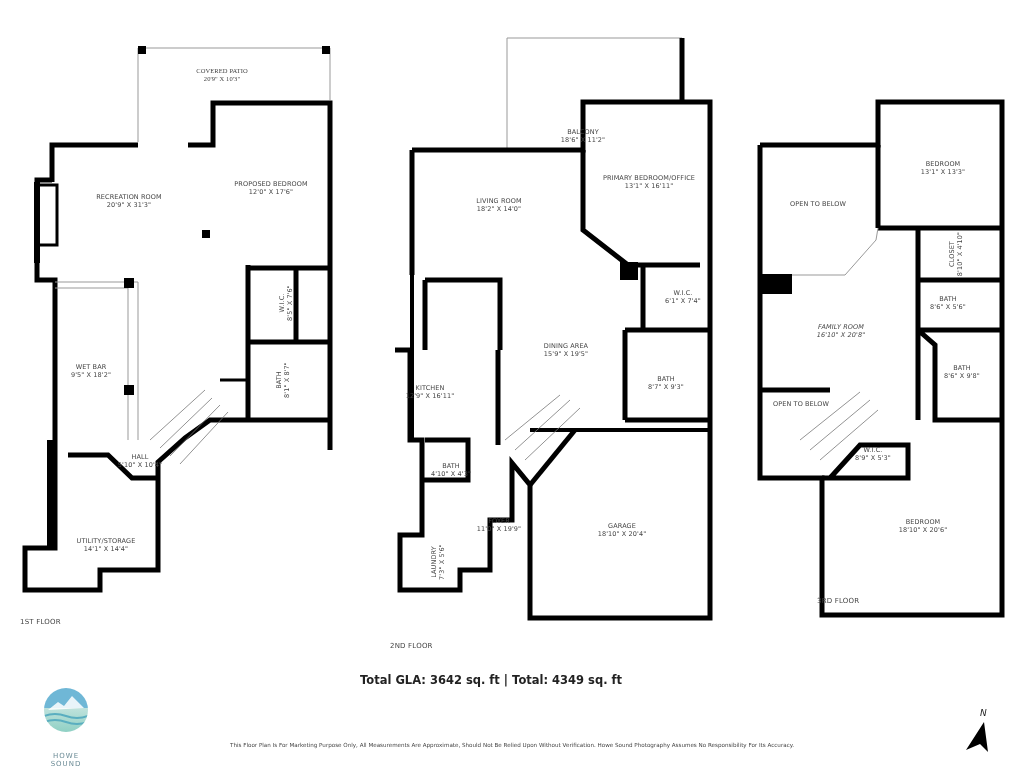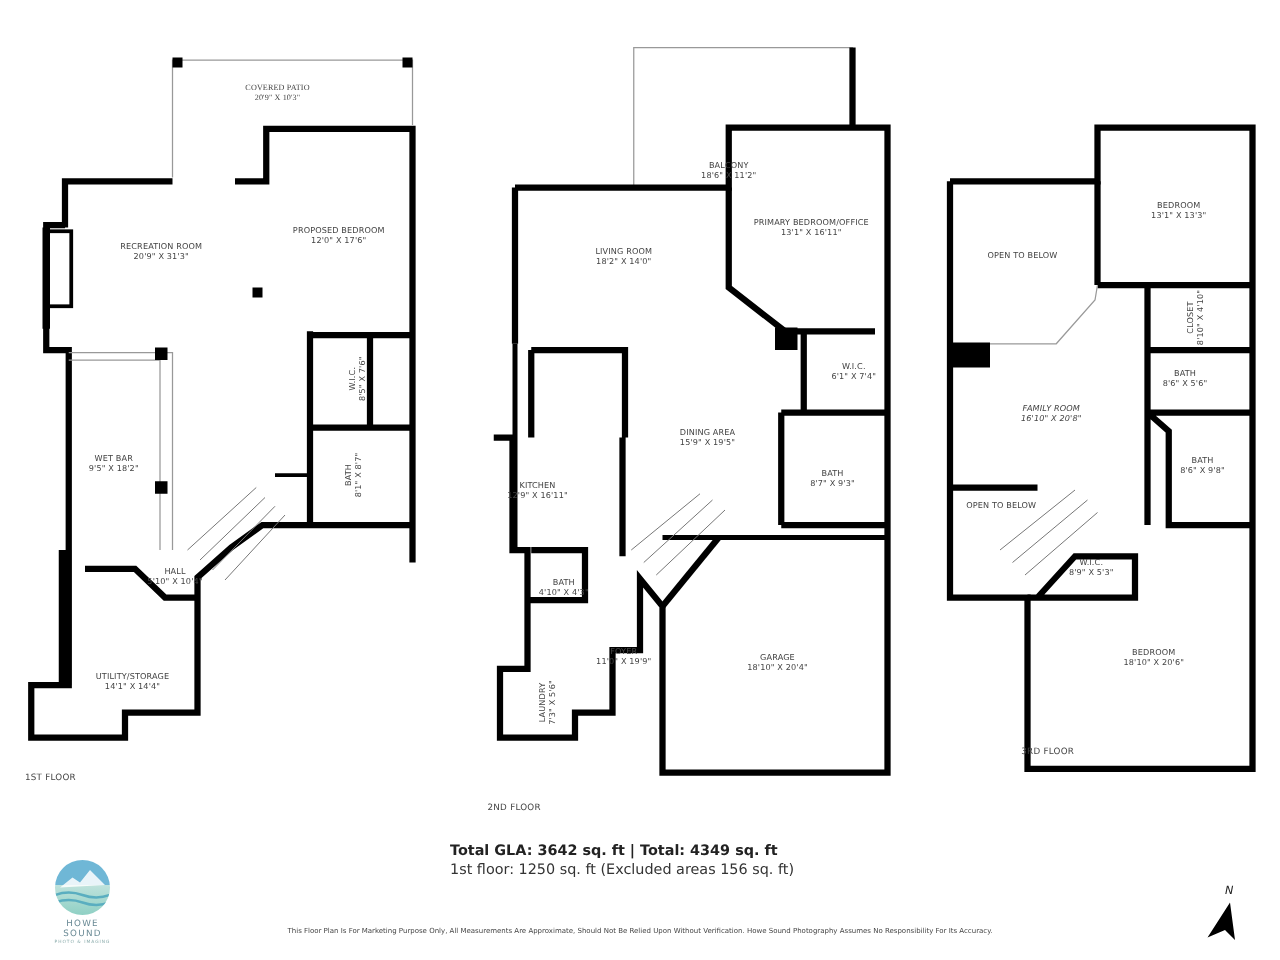--- a/index.html
+++ b/index.html
@@ -8,21 +8,21 @@
   .lbl{position:absolute;text-align:center;font-size:6.5px;line-height:8px;color:#444;white-space:nowrap;transform:translateX(-50%);letter-spacing:0.1px;}
   .lbl .nm,.lbl .dm{display:block;}
   .lbl.rot{transform:translate(-50%,-50%) rotate(-90deg);}
   .floor-tag{position:absolute;font-size:7px;color:#444;letter-spacing:0.2px;}
   .summary{position:absolute;left:360px;top:673px;width:300px;text-align:left;}
   .summary .total{font-family:"DejaVu Sans",sans-serif;font-weight:bold;font-size:11.5px;color:#222;line-height:15px;}
   .summary .line{font-size:11.5px;color:#333;line-height:15px;}
   .disclaimer{position:absolute;left:0;width:1024px;top:742px;text-align:center;font-size:5.6px;color:#444;}
   .logo{position:absolute;left:36px;top:688px;width:60px;text-align:center;}
   .logo .circle{width:44px;height:44px;margin:0 auto;border-radius:50%;background:linear-gradient(#6fb7d6 0%,#6fb7d6 45%,#bfe2dc 46%,#8fd0c4 100%);position:relative;overflow:hidden;}
-  .logo .brand{font-size:7px;letter-spacing:1px;color:#6a8a95;margin-top:3px;}
+  .logo .brand{font-size:7px;letter-spacing:1px;color:#6a8a95;margin-top:20px;}
   .logo .sub{font-size:3.5px;letter-spacing:0.8px;color:#8aa;}
   .north{position:absolute;left:962px;top:708px;width:30px;height:50px;}
   .north .n{position:absolute;left:18px;top:0;font-size:9px;font-style:italic;color:#222;}
 </style>
 </head>
 <body>
 
 <svg class="plan" width="1024" height="768" viewBox="0 0 1024 768" xmlns="http://www.w3.org/2000/svg">
   <g fill="none" stroke="#000" stroke-width="5" stroke-linejoin="miter">
 
@@ -187,21 +187,20 @@
     <span class="dm">8'9" X 5'3"</span>
   </div>
 <div class="lbl" style="left:923px;top:518px;">
     <span class="nm">BEDROOM</span>
     <span class="dm">18'10" X 20'6"</span>
   </div>
 <div class="floor-tag" style="left:817px;top:597px;">3RD FLOOR</div>
 
 <div class="summary">
   <div class="total">Total GLA: 3642 sq. ft | Total: 4349 sq. ft</div>
-  <div class="line">1st floor: 1250 sq. ft (Excluded areas 156 sq. ft)</div>
 </div>
 
 <div class="disclaimer">This Floor Plan Is For Marketing Purpose Only, All Measurements Are Approximate, Should Not Be Relied Upon Without Verification. Howe Sound Photography Assumes No Responsibility For Its Accuracy.</div>
 
 <div class="logo">
   <div class="circle">
     <svg width="44" height="44" viewBox="0 0 44 44">
       <path d="M4 22 L14 14 L20 18 L28 8 L40 20 Z" fill="#fff" opacity="0.85"></path>
       <path d="M0 28 Q11 24 22 28 T44 28" stroke="#5aaec0" stroke-width="2" fill="none"></path>
       <path d="M0 34 Q11 30 22 34 T44 34" stroke="#5aaec0" stroke-width="2" fill="none"></path>

